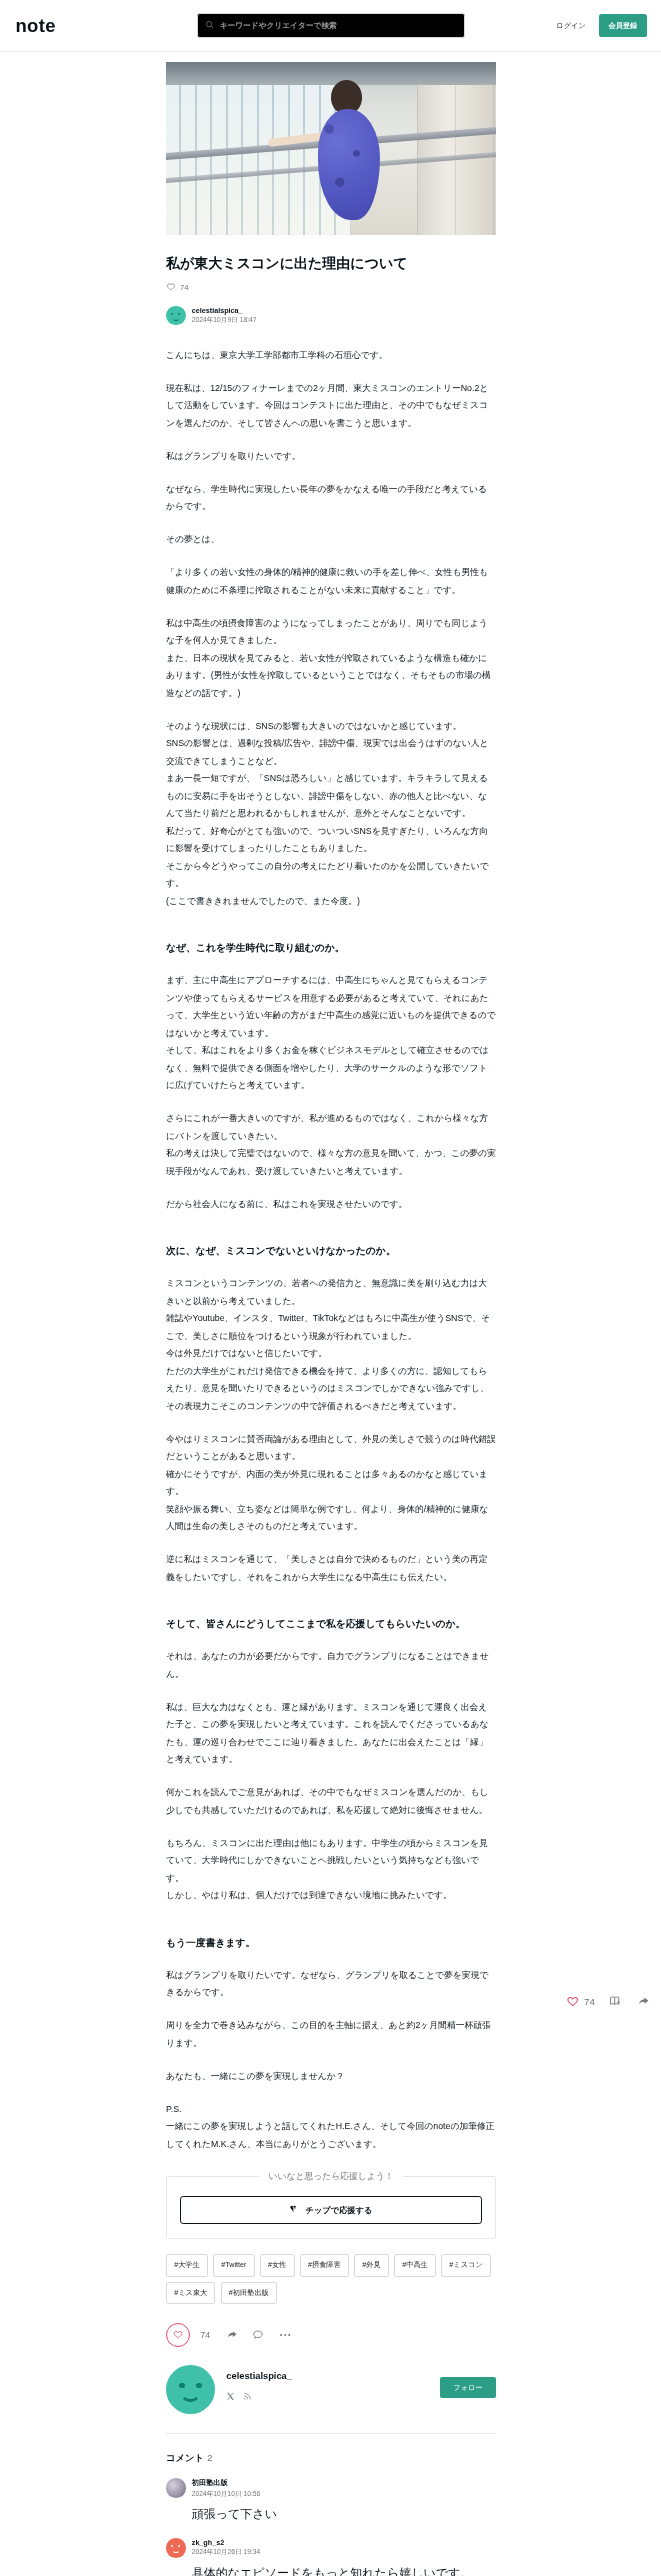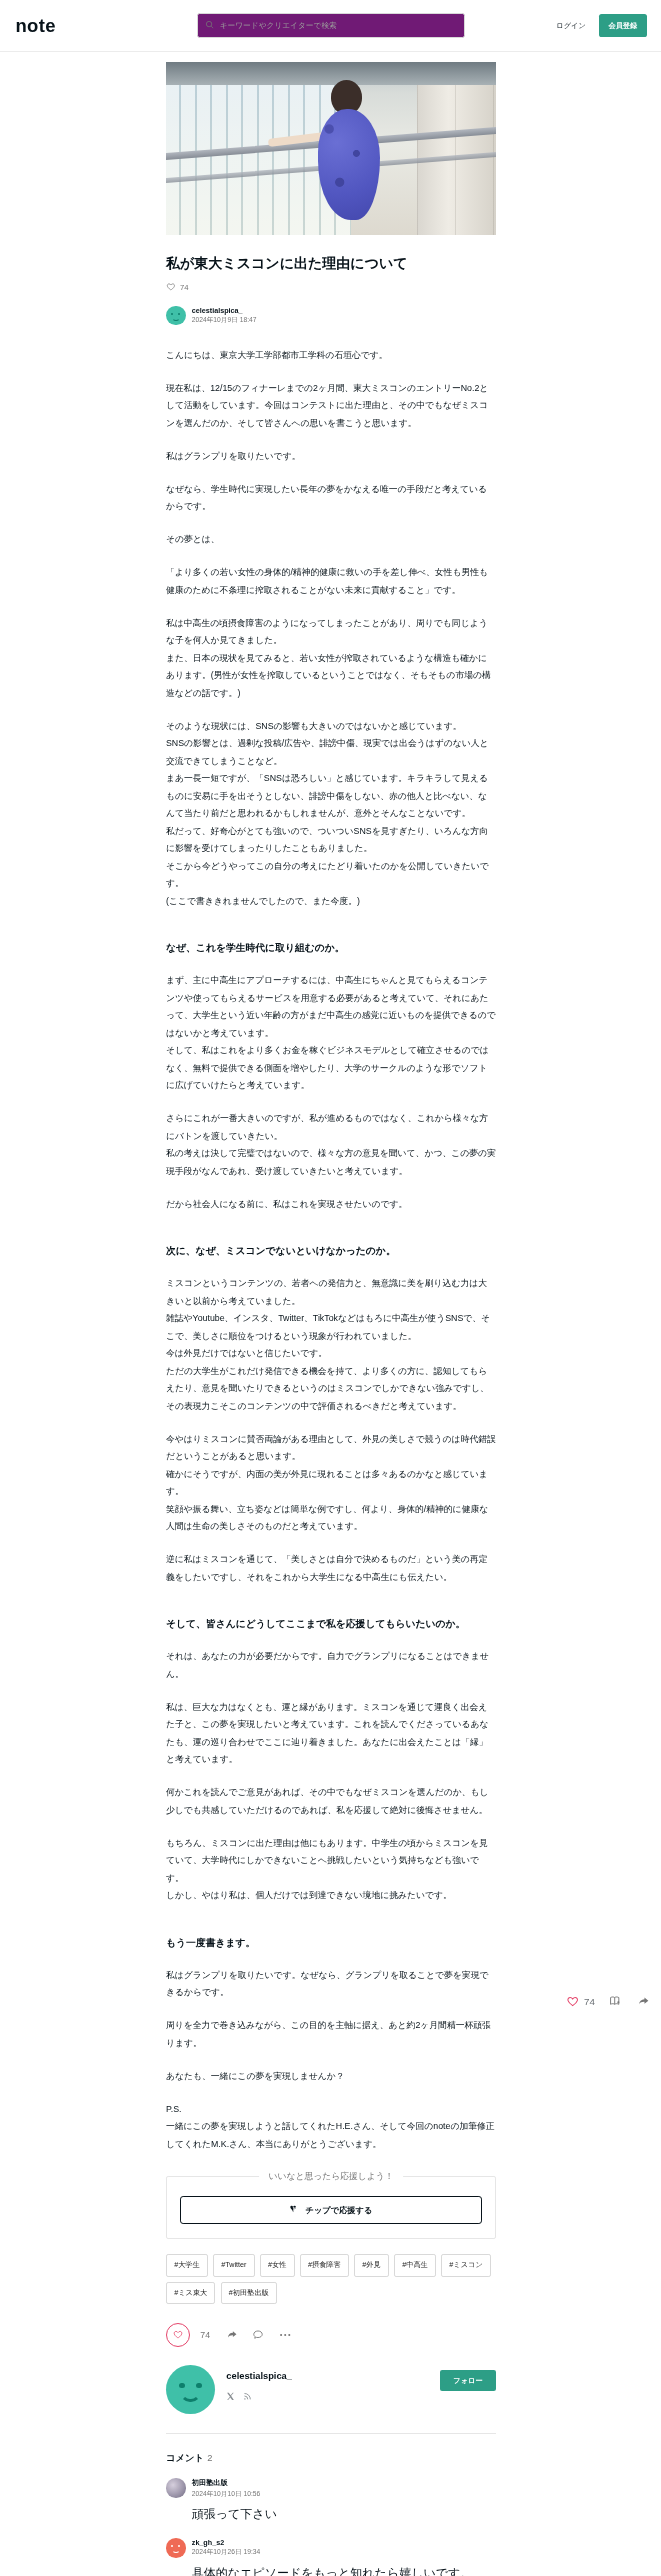--- a/index.html
+++ b/index.html
@@ -2,21 +2,21 @@
 <html lang="ja" style="font-size:8.2px"><head>
 <meta charset="utf-8">
 <style>
   html,body{margin:0;padding:0;background:#fff;}
   body{font-family:"Liberation Sans","DejaVu Sans",sans-serif;color:#08131a;}
   .page{width:662px;height:3091px;margin:0 auto;position:relative;overflow:hidden;background:#fff;}
 
   
   .site-header{height:52px;display:flex;align-items:center;padding:0 15.5px;box-sizing:border-box;border-bottom:0.5px solid #ececec;position:relative;background:#fff;}
   .logo{font-size:18.5px;font-weight:800;letter-spacing:0.3px;color:#08131a;cursor:pointer;}
-  .search-box{position:absolute;left:50%;transform:translateX(-50%);width:268px;height:25px;border:0.5px solid #d9d9d9;border-radius:2.6px;display:flex;align-items:center;gap:5.2px;padding:0 7.2px;box-sizing:border-box;background:#701a75;}
+  .search-box{position:absolute;left:50%;transform:translateX(-50%);width:268px;height:25px;border:0.5px solid #d9d9d9;border-radius:2.6px;display:flex;align-items:center;gap:5.2px;padding:0 7.2px;box-sizing:border-box;background:#000000;font-weight:bold;}
   .search-box svg{flex:0 0 auto;}
   .search-ph{font-size:7.7px;color:#9b9b9b;}
   .header-right{margin-left:auto;display:flex;align-items:center;gap:13.4px;}
   .login-link{font-size:7.2px;color:#08131a;cursor:pointer;}
   .signup-btn{background:#2d9e86;color:#fff;font-size:7.2px;font-weight:700;padding:6.7px 9.3px;border-radius:2.6px;border:none;cursor:pointer;}
 
   
   .col{width:330px;margin:0 auto;position:relative;}
 
   
@@ -64,21 +64,21 @@
   .engage{margin-top:18.5px;display:flex;align-items:center;gap:10.3px;color:#757575;}
   .like-circle{width:24px;height:24px;border:0.8px solid #e5466c;border-radius:50%;display:flex;align-items:center;justify-content:center;color:#e5466c;cursor:pointer;background:#fff;box-sizing:border-box;}
   .engage .cnt{font-size:8.8px;margin-right:3.1px;}
   .icon-btn{background:none;border:none;padding:2.1px;color:#757575;cursor:pointer;display:flex;align-items:center;}
 
   
   .author-card{margin-top:18.5px;display:flex;align-items:flex-start;}
   .ac-info{margin-left:11.3px;padding-top:6.2px;}
   .ac-name{font-size:9.3px;font-weight:700;}
   .ac-sns{margin-top:10.3px;display:flex;gap:8.2px;color:#8a8f93;align-items:center;}
-  .follow-btn{margin-left:auto;background:#2d9e86;color:#fff;border:none;border-radius:2.1px;font-size:7.2px;font-weight:700;padding:5.7px 13.4px;cursor:pointer;margin-top:5px;}
+  .follow-btn{margin-left:auto;background:#2d9e86;color:#fff;border:none;border-radius:2.1px;font-size:7.2px;font-weight:400;padding:5.7px 13.4px;cursor:pointer;margin-top:12px;}
 
   .divider{border:none;border-top:0.5px solid #e6e6e6;margin:18.5px 0;}
 
   
   .cm-head{font-size:9.3px;font-weight:700;}
   .cm-head .n{color:#757575;font-weight:400;margin-left:3.1px;}
   .comment{margin-top:13.4px;display:grid;grid-template-columns:19.6px 1fr;column-gap:6.2px;}
   .cm-name{font-size:7.2px;font-weight:700;}
   .cm-date{font-size:6.7px;color:#757575;margin-top:1.5px;}
   .cm-body{grid-column:2;font-size:12px;margin-top:5.2px;line-height:1.7;}

